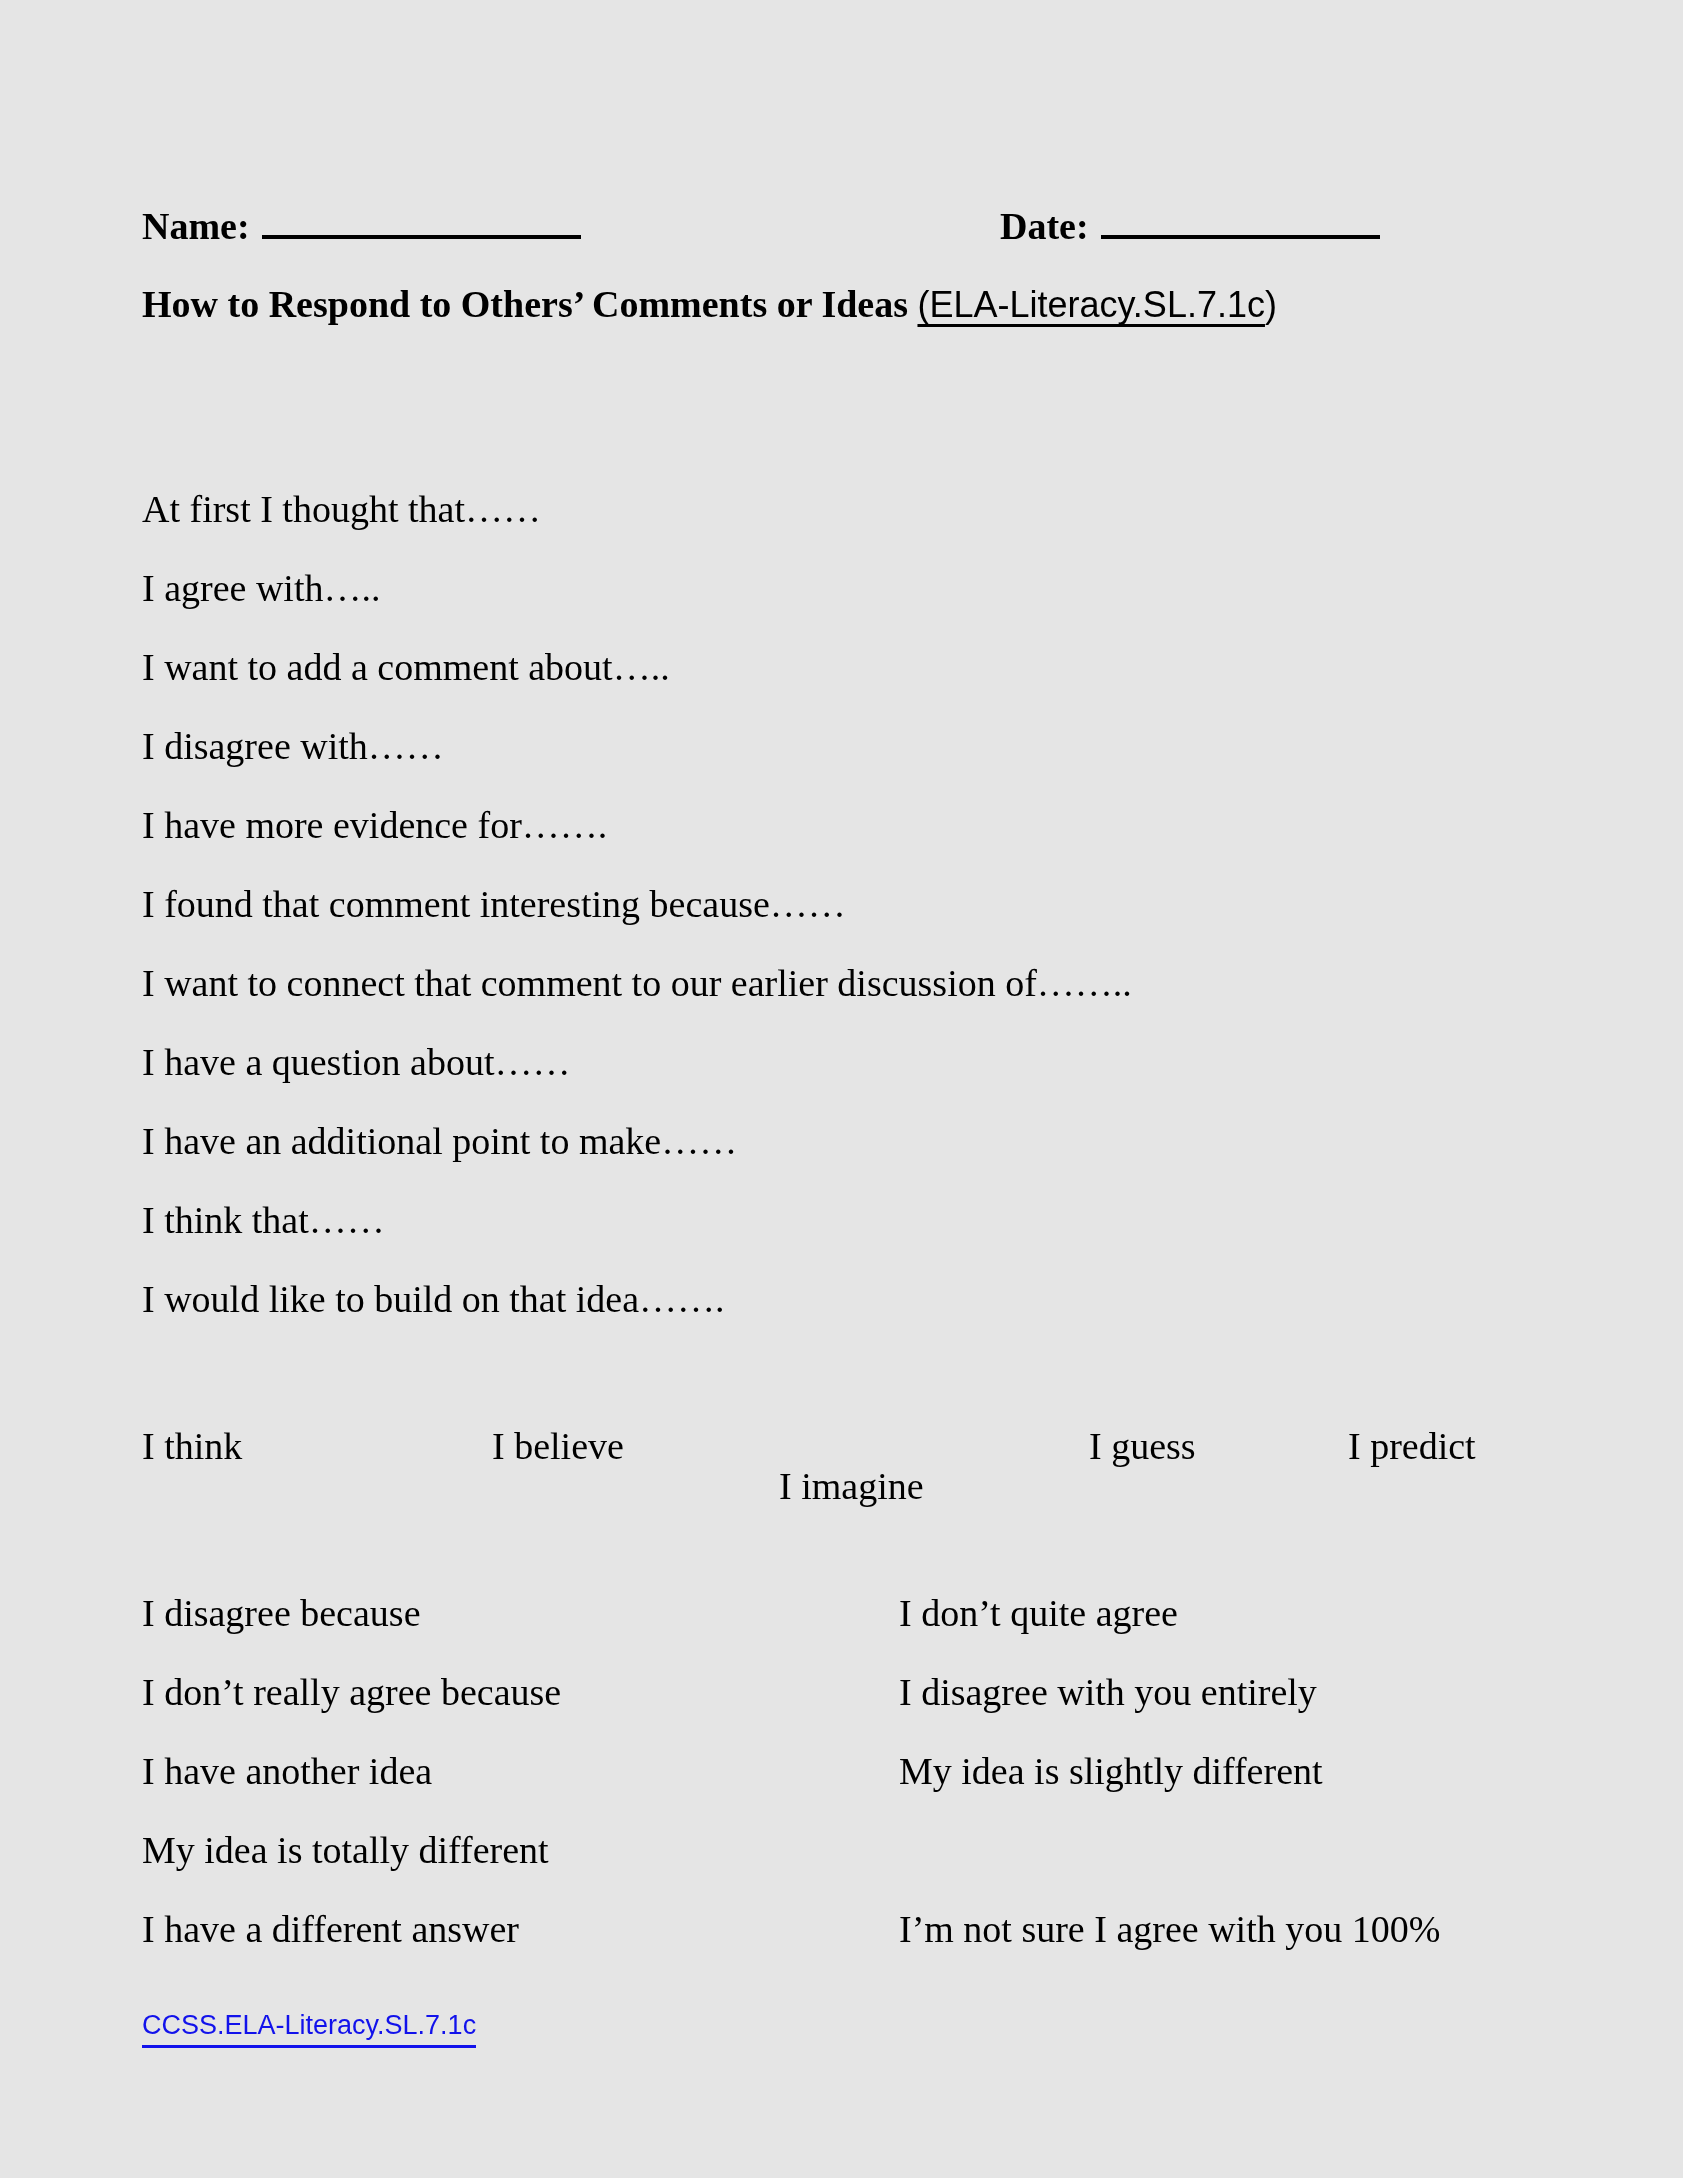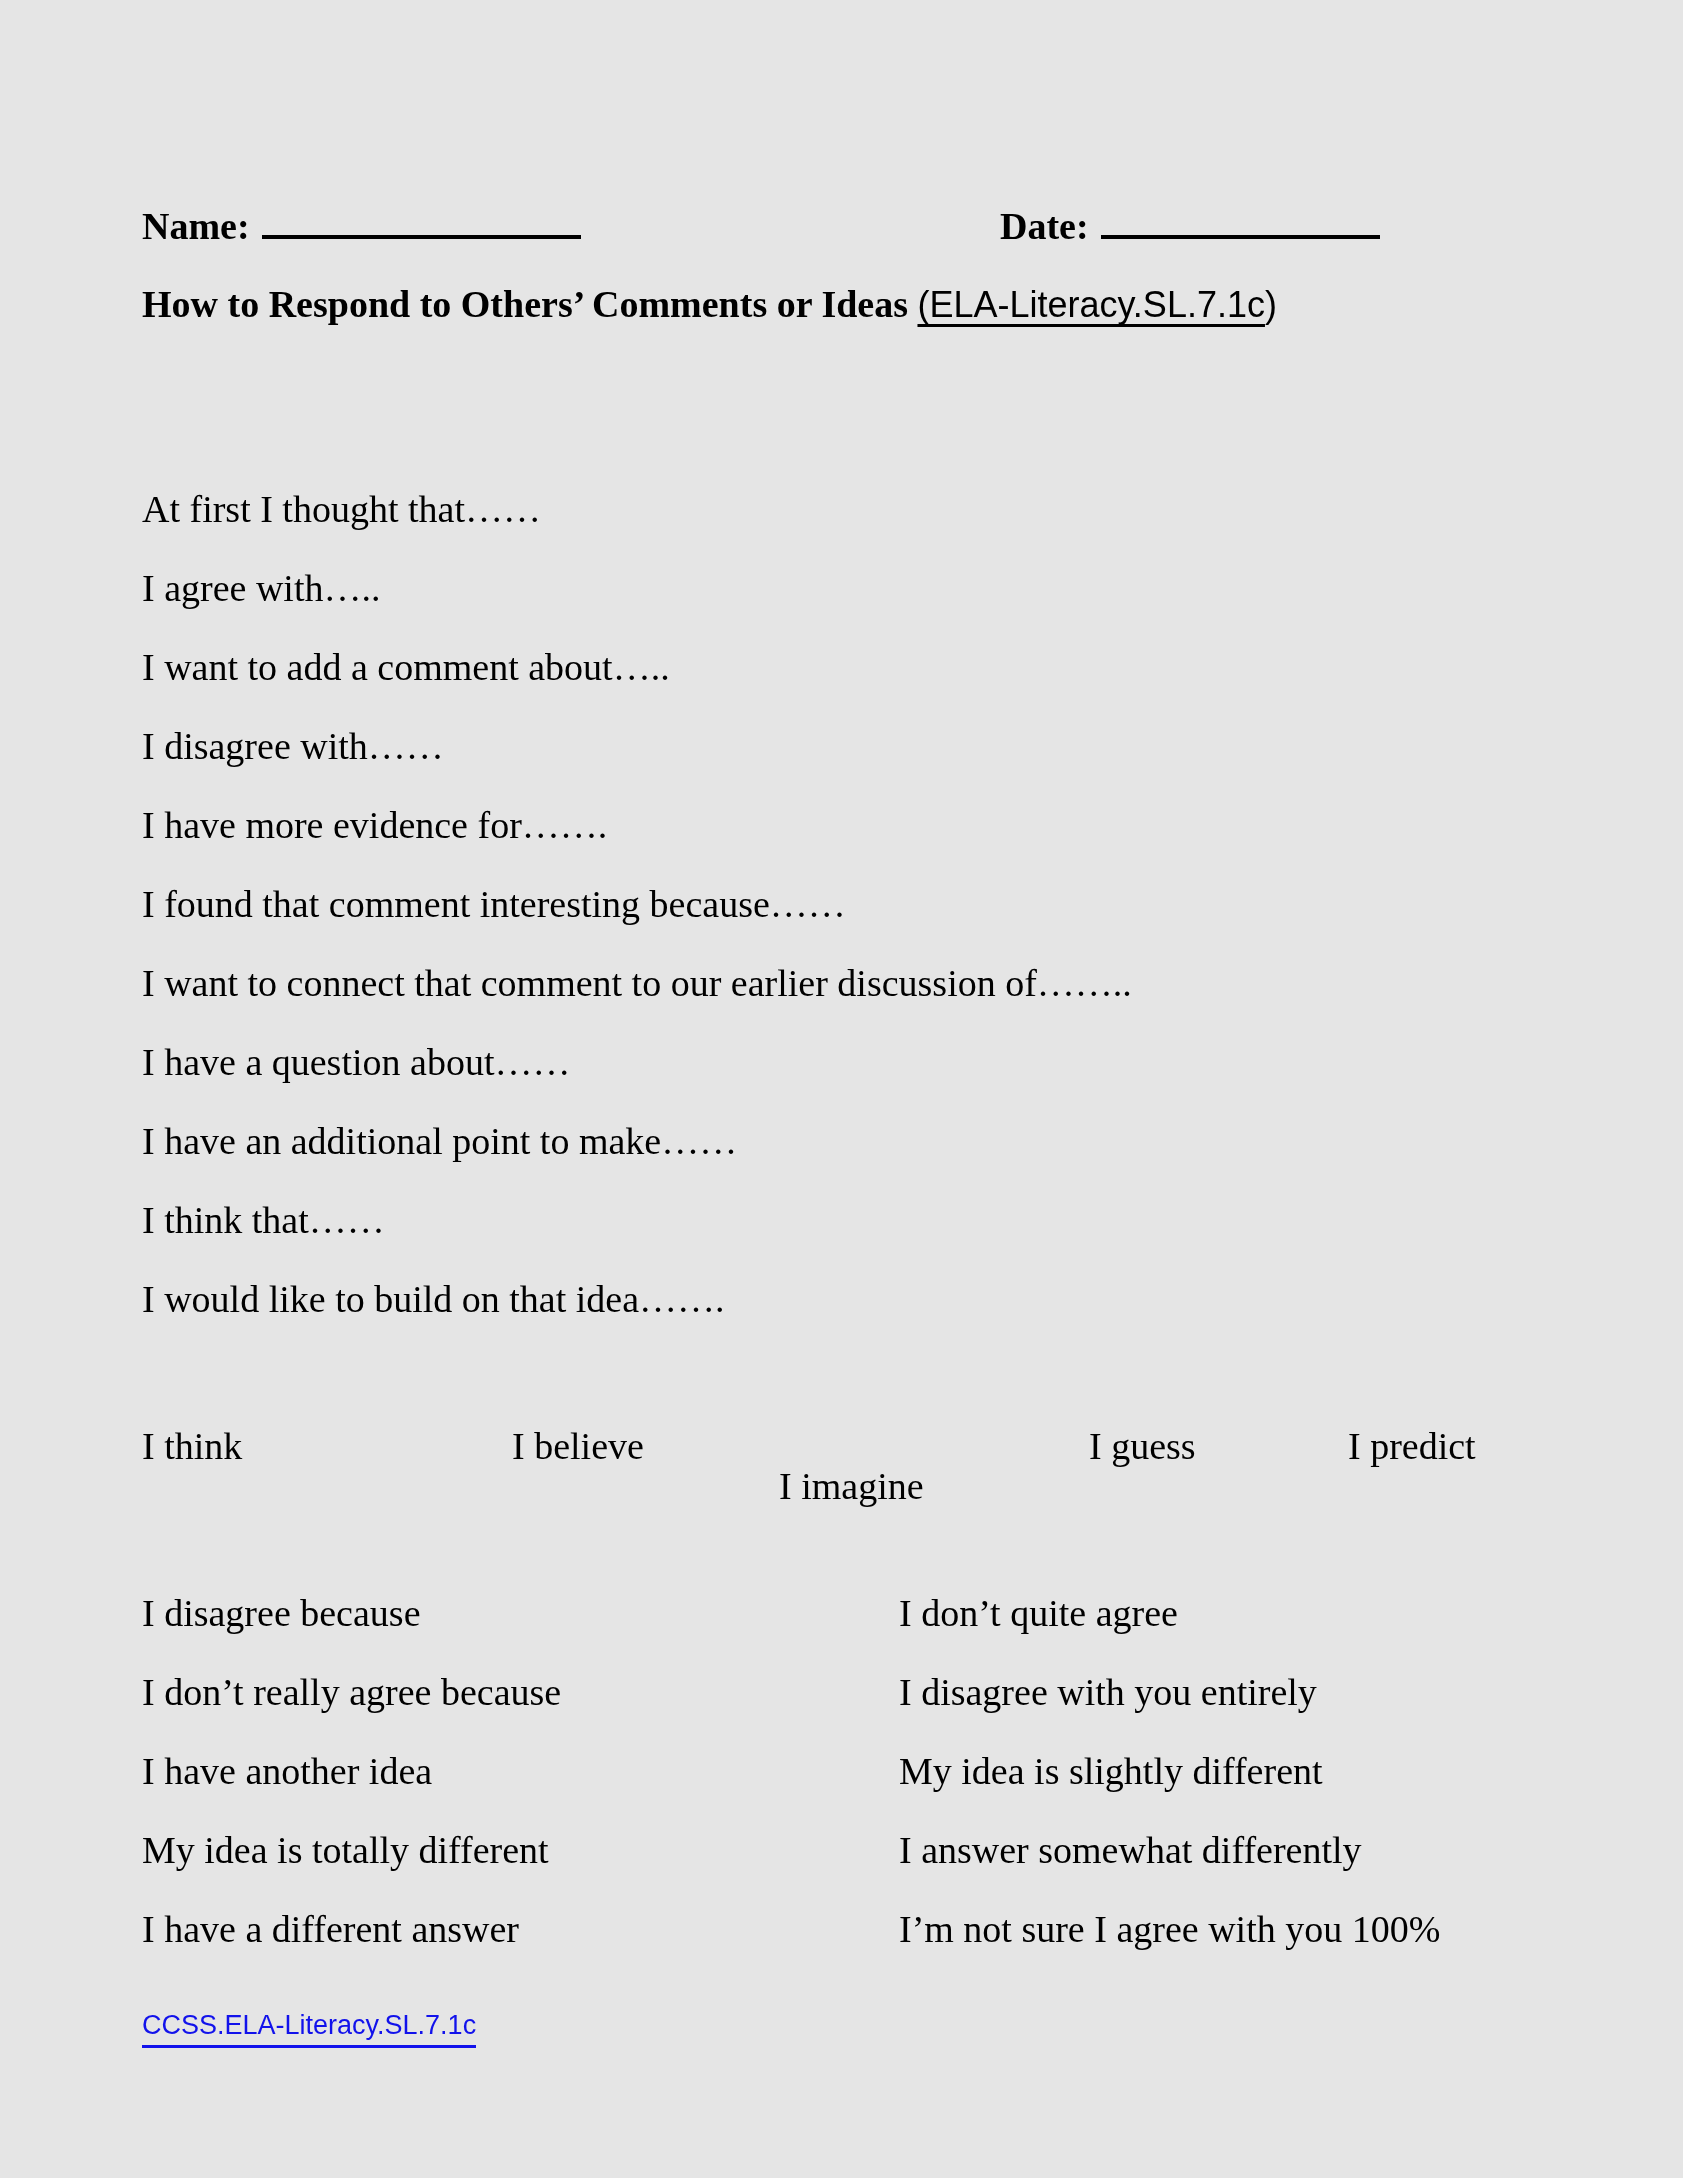--- a/index.html
+++ b/index.html
@@ -41,21 +41,21 @@
   .title-close { font-family: "Liberation Sans", sans-serif; font-size: 36px; }
 
   
   .starters { position: absolute; top: 469px; left: 142px; right: 119px; }
   .starter { height: 79px; display: flex; align-items: center; white-space: nowrap; }
 
   
   .hedges { position: absolute; top: 1424px; left: 0; width: 1371px; height: 54px; text-decoration: underline; }
   .hedge { position: absolute; top: 0; white-space: nowrap; }
   .hedge-0 { left: 142px; }
-  .hedge-1 { left: 512px; }
+  .hedge-1 { left: 492px; }
   .hedge-2 { left: 779px; margin-top: 40px; }
   .hedge-3 { left: 1089px; }
   .hedge-4 { left: 1348px; }
 
   
   .pairs { position: absolute; top: 1573px; left: 0; width: 1511px; text-align: right; }
   .pair-row { position: relative; height: 79px; }
   .pair-left  { position: absolute; left: 142px; top: 50%; transform: translateY(-50%); white-space: nowrap; }
   .pair-right { position: absolute; left: 899px; top: 50%; transform: translateY(-50%); white-space: nowrap; }
 
@@ -119,21 +119,20 @@
     <div class="pair-row">
       <span class="pair-left">I don’t really agree because</span>
       <span class="pair-right">I disagree with you entirely</span>
     </div>
     <div class="pair-row">
       <span class="pair-left">I have another idea</span>
       <span class="pair-right">My idea is slightly different</span>
     </div>
     <div class="pair-row">
       <span class="pair-left">My idea is totally different</span>
-      <span class="pair-right">I answer somewhat differently</span>
     </div>
     <div class="pair-row">
       <span class="pair-left">I have a different answer</span>
       <span class="pair-right">I’m not sure I agree with you 100%</span>
     </div>
   </div>
 
   <span class="footer-link">CCSS.ELA-Literacy.SL.7.1c</span>
 
 </div>

